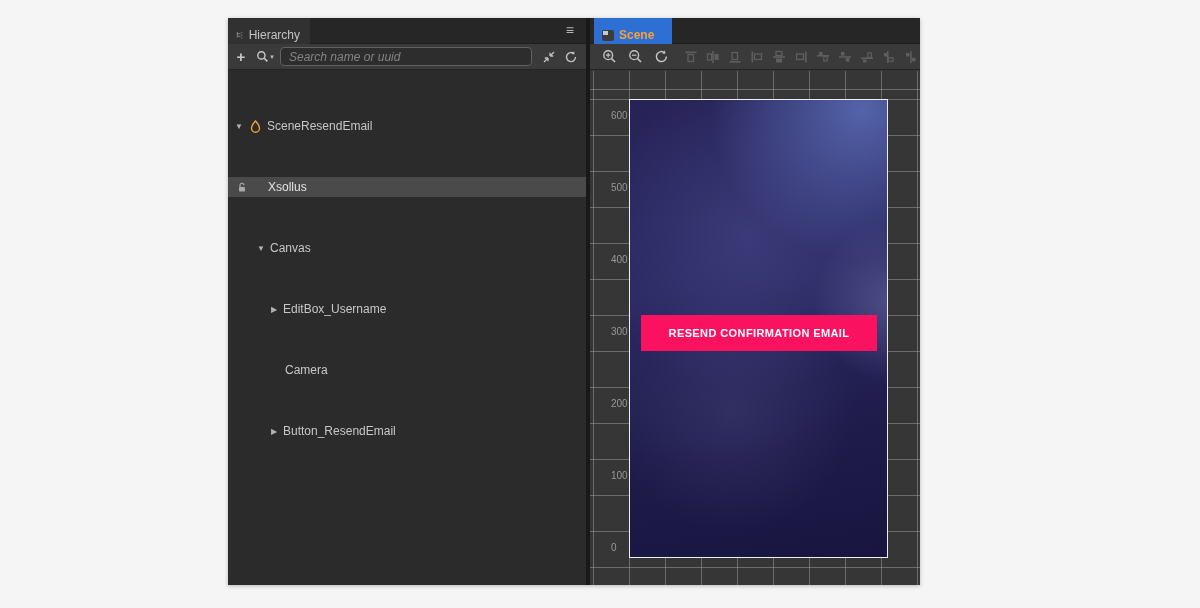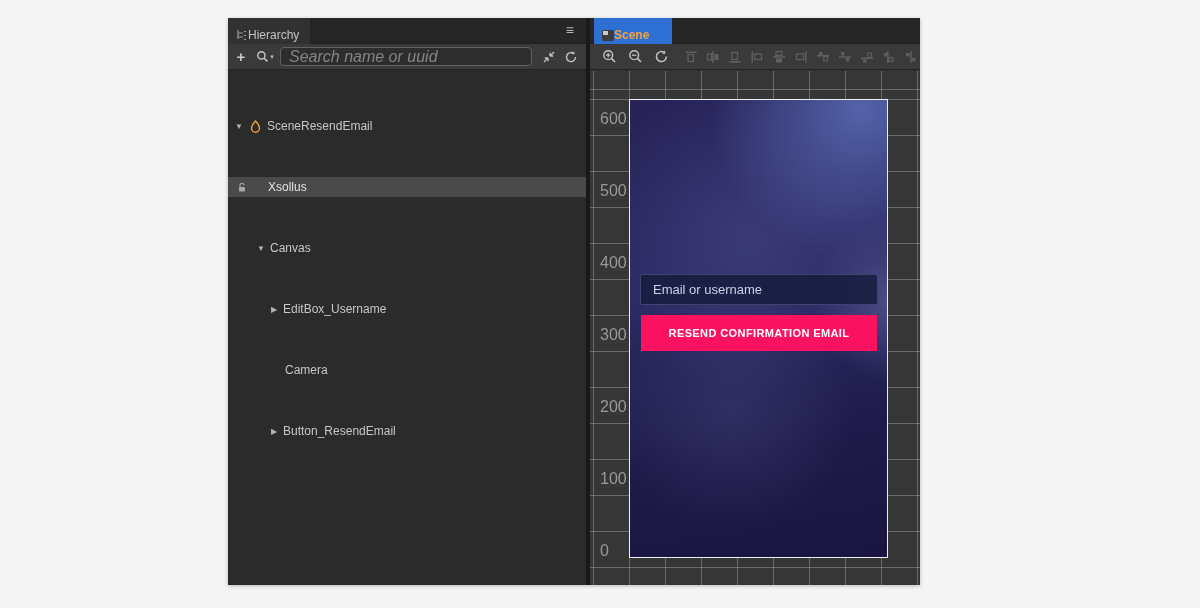--- a/index.html
+++ b/index.html
@@ -12,21 +12,21 @@
   }
   .panel { position:absolute; top:0; height:567px; overflow:hidden; }
   .panel-hierarchy { left:0; width:358px; background:#2b2b2b; }
   .splitter { position:absolute; left:358px; top:0; width:4px; height:567px; background:#191919; }
   .panel-scene { left:362px; width:330px; background:#353535; }
 
   
   .tabbar { position:relative; height:26px; background:#262626; border-bottom:1px solid #1e1e1e; }
   .tab {
     position:absolute; left:0; top:0; height:26px; display:flex; align-items:center;
-    padding:8px 10px 0 8px; font-size:12px; color:#c4c4c4; cursor:pointer;
+    gap:5px; padding:8px 10px 0 8px; font-size:12px; color:#c4c4c4; cursor:pointer;
   }
   .tab-hierarchy { background:#313131; width:82px; }
   .tab-scene { left:4px; background:#2e6fd3; width:78px; color:#f7a13e; font-weight:bold; }
   .menu-ico {
     position:absolute; right:12px; top:4px; color:#b5b5b5; font-size:14px; cursor:pointer;
   }
   .menu-ico::before { content:"\2261"; }
 
   
   .scene-pic {
@@ -40,21 +40,21 @@
   .toolbar {
     position:relative; height:26px; background:#3a3a3a; border-bottom:1px solid #242424;
     display:flex; align-items:center;
   }
   .tbtn { display:flex; align-items:center; justify-content:center; cursor:pointer; color:#c9c9c9; }
   .plus-btn { width:22px; font-size:15px; font-weight:bold; margin-left:2px; }
   .searchsel { width:26px; gap:1px; }
   .caret { font-size:7px; color:#bbb; }
   .search-input {
     flex:1; height:19px; margin:0 6px 0 2px; background:#2d2d2d; border:1px solid #616161;
-    border-radius:4px; color:#cfcfcf; font-size:16px; font-style:italic; padding:0 8px;
+    border-radius:4px; color:#cfcfcf; font-size:12px; font-style:italic; padding:0 8px;
     font-family:"Liberation Sans", sans-serif; outline:none;
   }
   .search-input::placeholder { color:#848484; font-style:italic; }
   .icon16 { width:22px; height:22px; }
 
   
   .tree { position:absolute; top:53px; left:0; right:0; bottom:0; background:#2b2b2b; padding-top:4px; }
   .trow {
     position:relative; height:20px; display:flex; align-items:center;
     font-size:12px; color:#c7c7c7; cursor:pointer; white-space:nowrap;margin-top:41px;
@@ -68,21 +68,21 @@
   
   .viewport {
     position:absolute; top:53px; left:0; right:0; bottom:0; background:#363636;
     background-image:
       repeating-linear-gradient(to right,  rgba(160,160,160,.50) 0 1px, transparent 1px 36px),
       repeating-linear-gradient(to bottom, rgba(160,160,160,.50) 0 1px, transparent 1px 36px);
     background-position: 3px 0, 0 28px;
     overflow:hidden;
   }
   .ruler-label {
-    position:absolute; left:10px; font-size:16px; color:#989898; pointer-events:none;
+    position:absolute; left:21px; font-size:10px; color:#989898; pointer-events:none;
   }
 
   .game-canvas {
     position:absolute; left:39px; top:28px; width:259px; height:459px;
     border:1px solid #eceff4;
     background:
       radial-gradient(circle at 90% 2%,  rgba(95,115,190,.80) 0%, rgba(95,115,190,0) 30%),
       radial-gradient(circle at 102% 44%, rgba(110,110,170,.55) 0%, rgba(110,110,170,0) 22%),
       radial-gradient(circle at 46% 30%, rgba(78,82,150,.45) 0%, rgba(78,82,150,0) 45%),
       radial-gradient(circle at 40% 68%, rgba(72,70,125,.40) 0%, rgba(72,70,125,0) 35%),
@@ -314,23 +314,20 @@
     <div class="viewport">
       <span class="ruler-label" style="top:39px">600</span>
       <span class="ruler-label" style="top:111px">500</span>
       <span class="ruler-label" style="top:183px">400</span>
       <span class="ruler-label" style="top:255px">300</span>
       <span class="ruler-label" style="top:327px">200</span>
       <span class="ruler-label" style="top:399px">100</span>
       <span class="ruler-label" style="top:471px">0</span>
 
       <div class="game-canvas">
-        <div class="game-input">
-          <span>Email or username</span>
-        </div>
         <div class="game-button">
           <span>RESEND CONFIRMATION EMAIL</span>
         </div>
       </div>
     </div>
 
   </div>
 </div>
 
 </body></html>

